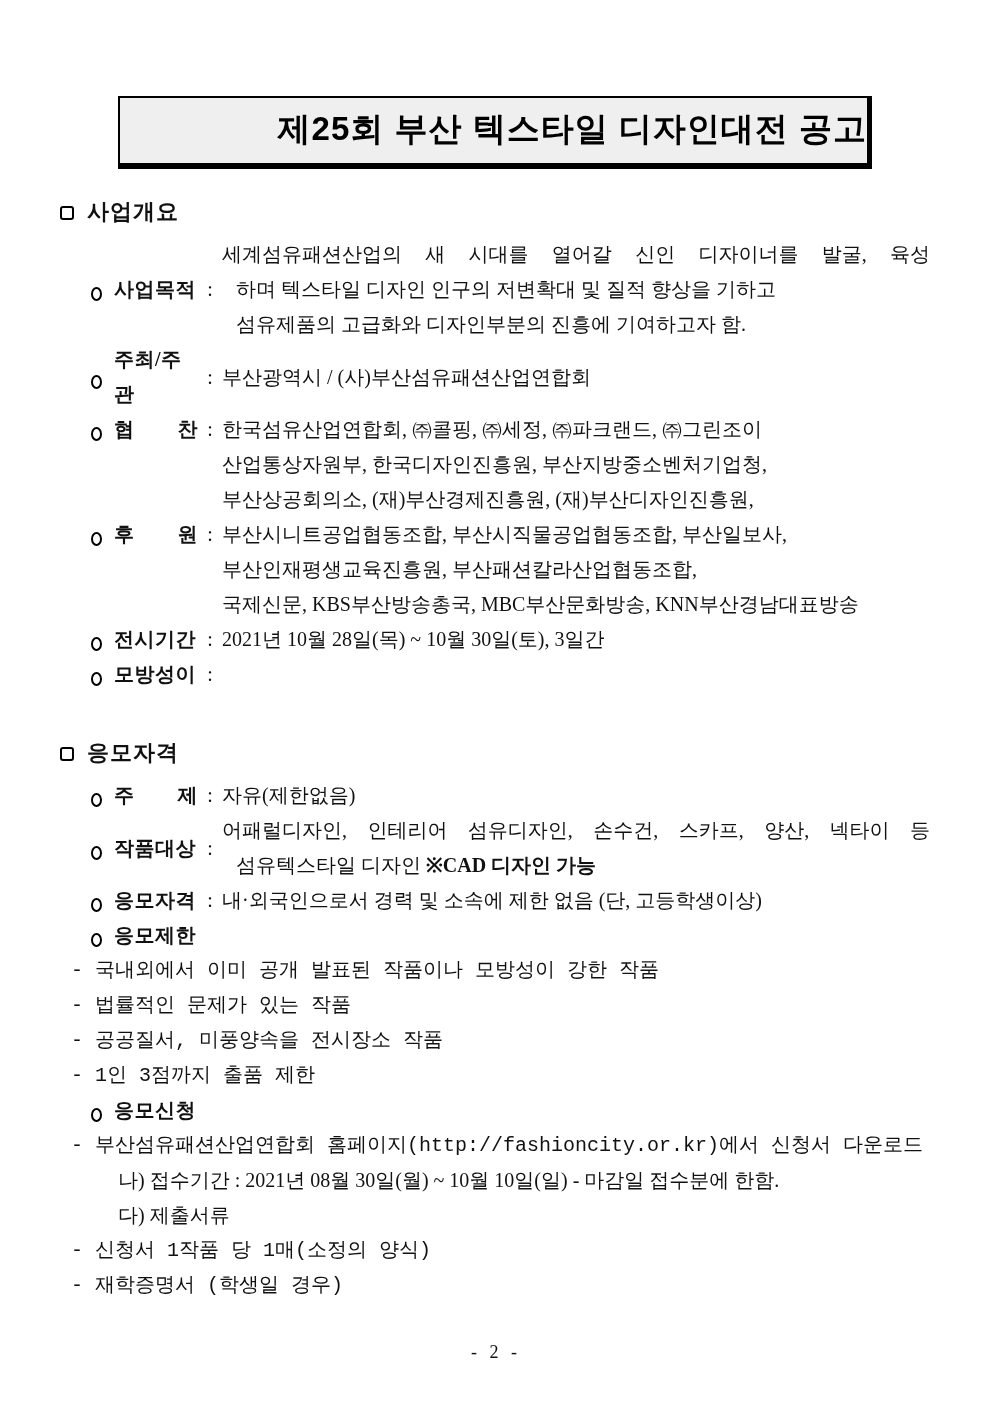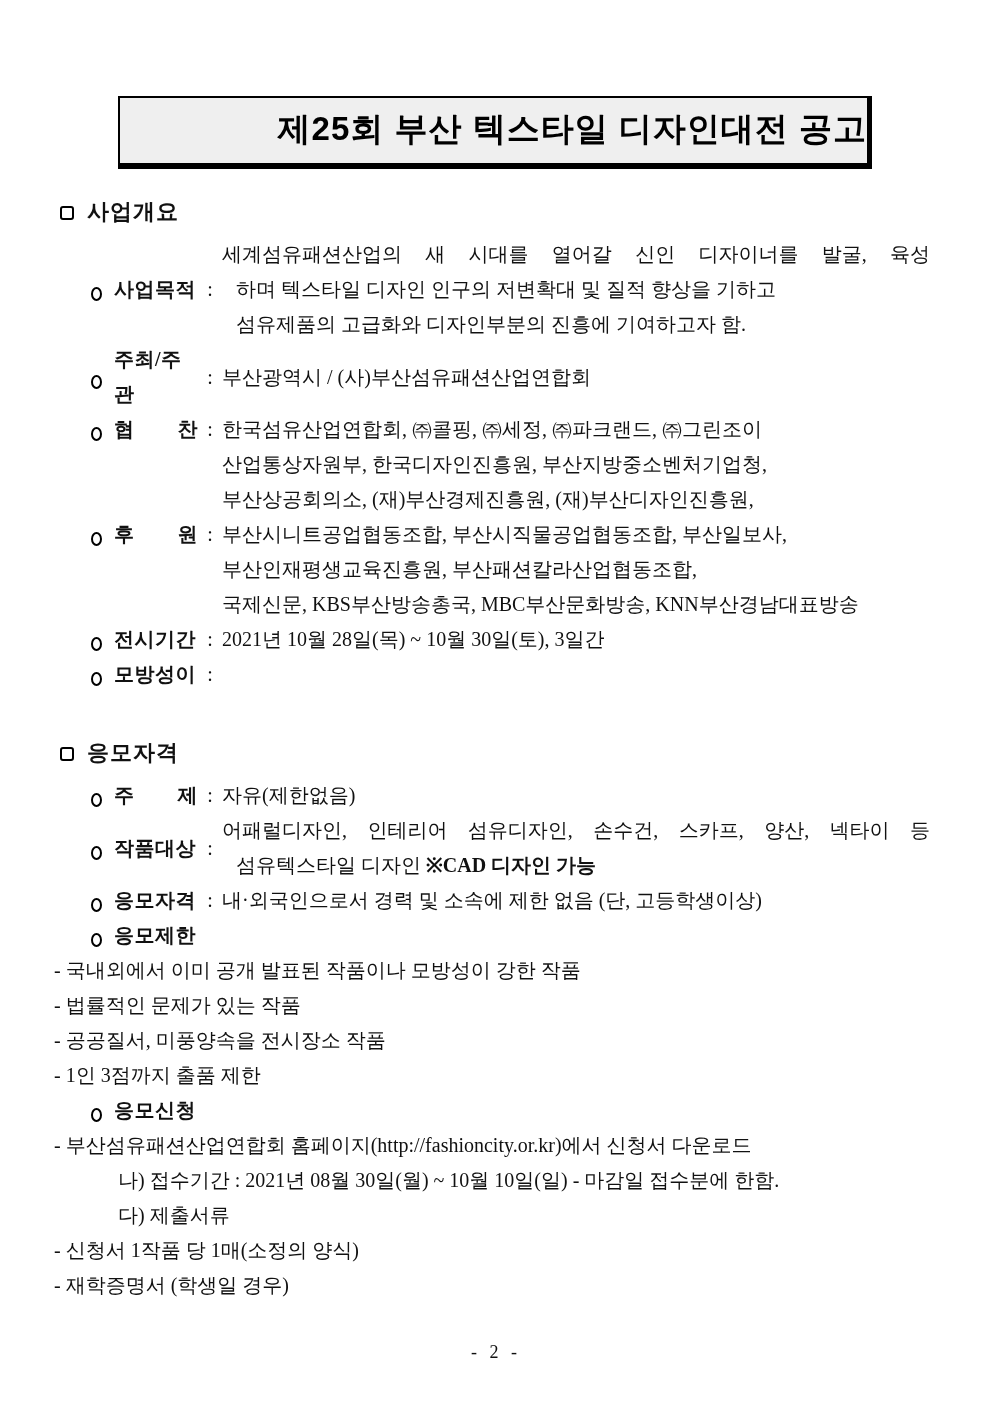--- a/index.html
+++ b/index.html
@@ -81,21 +81,21 @@
     flex: none;
     width: 24px;
     text-align: center;
   }
   .cnt { flex: 1; }
   .cnt .cont { padding-left: 14px; }
   .jline { text-align: justify; text-align-last: justify; }
   .b { font-weight: bold; }
   
   .sub-ga   { margin-left: 118px; margin-right: 62px; line-height: 35px; }
-  .sub-dash { margin-left: 54px; margin-right: 62px; line-height: 35px; }
+  .sub-dash { margin-left: 71px; margin-right: 62px; line-height: 35px; font-family: Liberation Mono, monospace; }
   
   .footer {
     position: absolute;
     left: 0;
     bottom: 40px;
     width: 100%;
     text-align: center;
     font-size: 18px;
     letter-spacing: 4px;
   }

